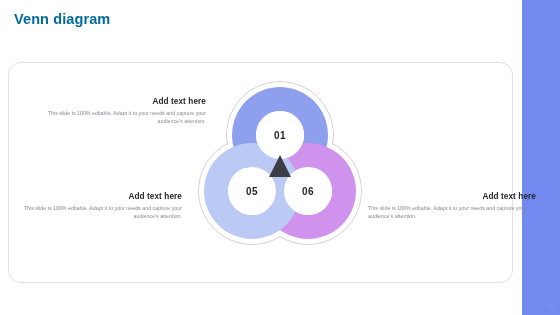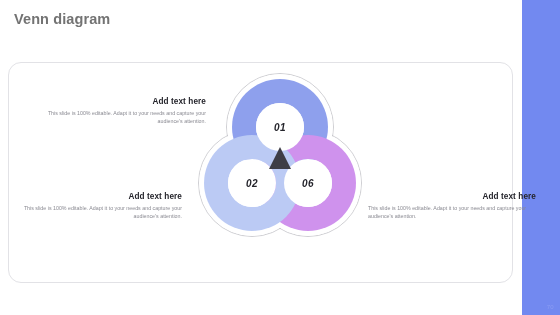--- a/index.html
+++ b/index.html
@@ -33,21 +33,21 @@
     letter-spacing: .3px;
   }
 
   
   .slide-title {
     position: absolute;
     left: 14px;
     top: 11px;
     font-size: 14.5px;
     font-weight: bold;
-    color: #737373;
+    color: #0369a1;
     letter-spacing: .1px;
   }
 
   
   .card {
     position: absolute;
     left: 8px;
     top: 62px;
     width: 505px;
     height: 221px;
@@ -76,24 +76,23 @@
     color: #8a8a92;
   }
   .txt-top   { left: 38px;  top: 97px;  text-align: right; }
   .txt-left  { left: 14px;  top: 192px; text-align: right; }
   .txt-right { left: 368px; top: 192px; text-align: left;  }
 
   
   .venn {
     position: absolute;
     left: 190px;
-    top: 69px;
+    top: 77px;
     width: 180px;
     height: 180px;
-    font-style: italic;
   }
   .venn svg { display: block; }
 
   .num {
     position: absolute;
     font-size: 10px;
     font-weight: bold;
     color: #24242b;
     letter-spacing: .5px;
     transform: translate(-50%, -50%);
@@ -161,14 +160,14 @@
 
     <circle cx="90" cy="58" r="24" fill="#ffffff"></circle>
     <circle cx="118" cy="114" r="24" fill="#ffffff"></circle>
     <circle cx="62" cy="114" r="24" fill="#ffffff"></circle>
 
     <path d="M 90 78 L 101 100 L 79 100 Z" fill="#3d3d46"></path>
   </svg>
 
   <div class="num" style="left:90px; top:58px;">01</div>
   <div class="num" style="left:118px; top:114px;">06</div>
-  <div class="num" style="left:62px; top:114px;">02</div>
+  <div class="num" style="left:62px; top:114px;">05</div>
 </div>
 
 </body></html>

